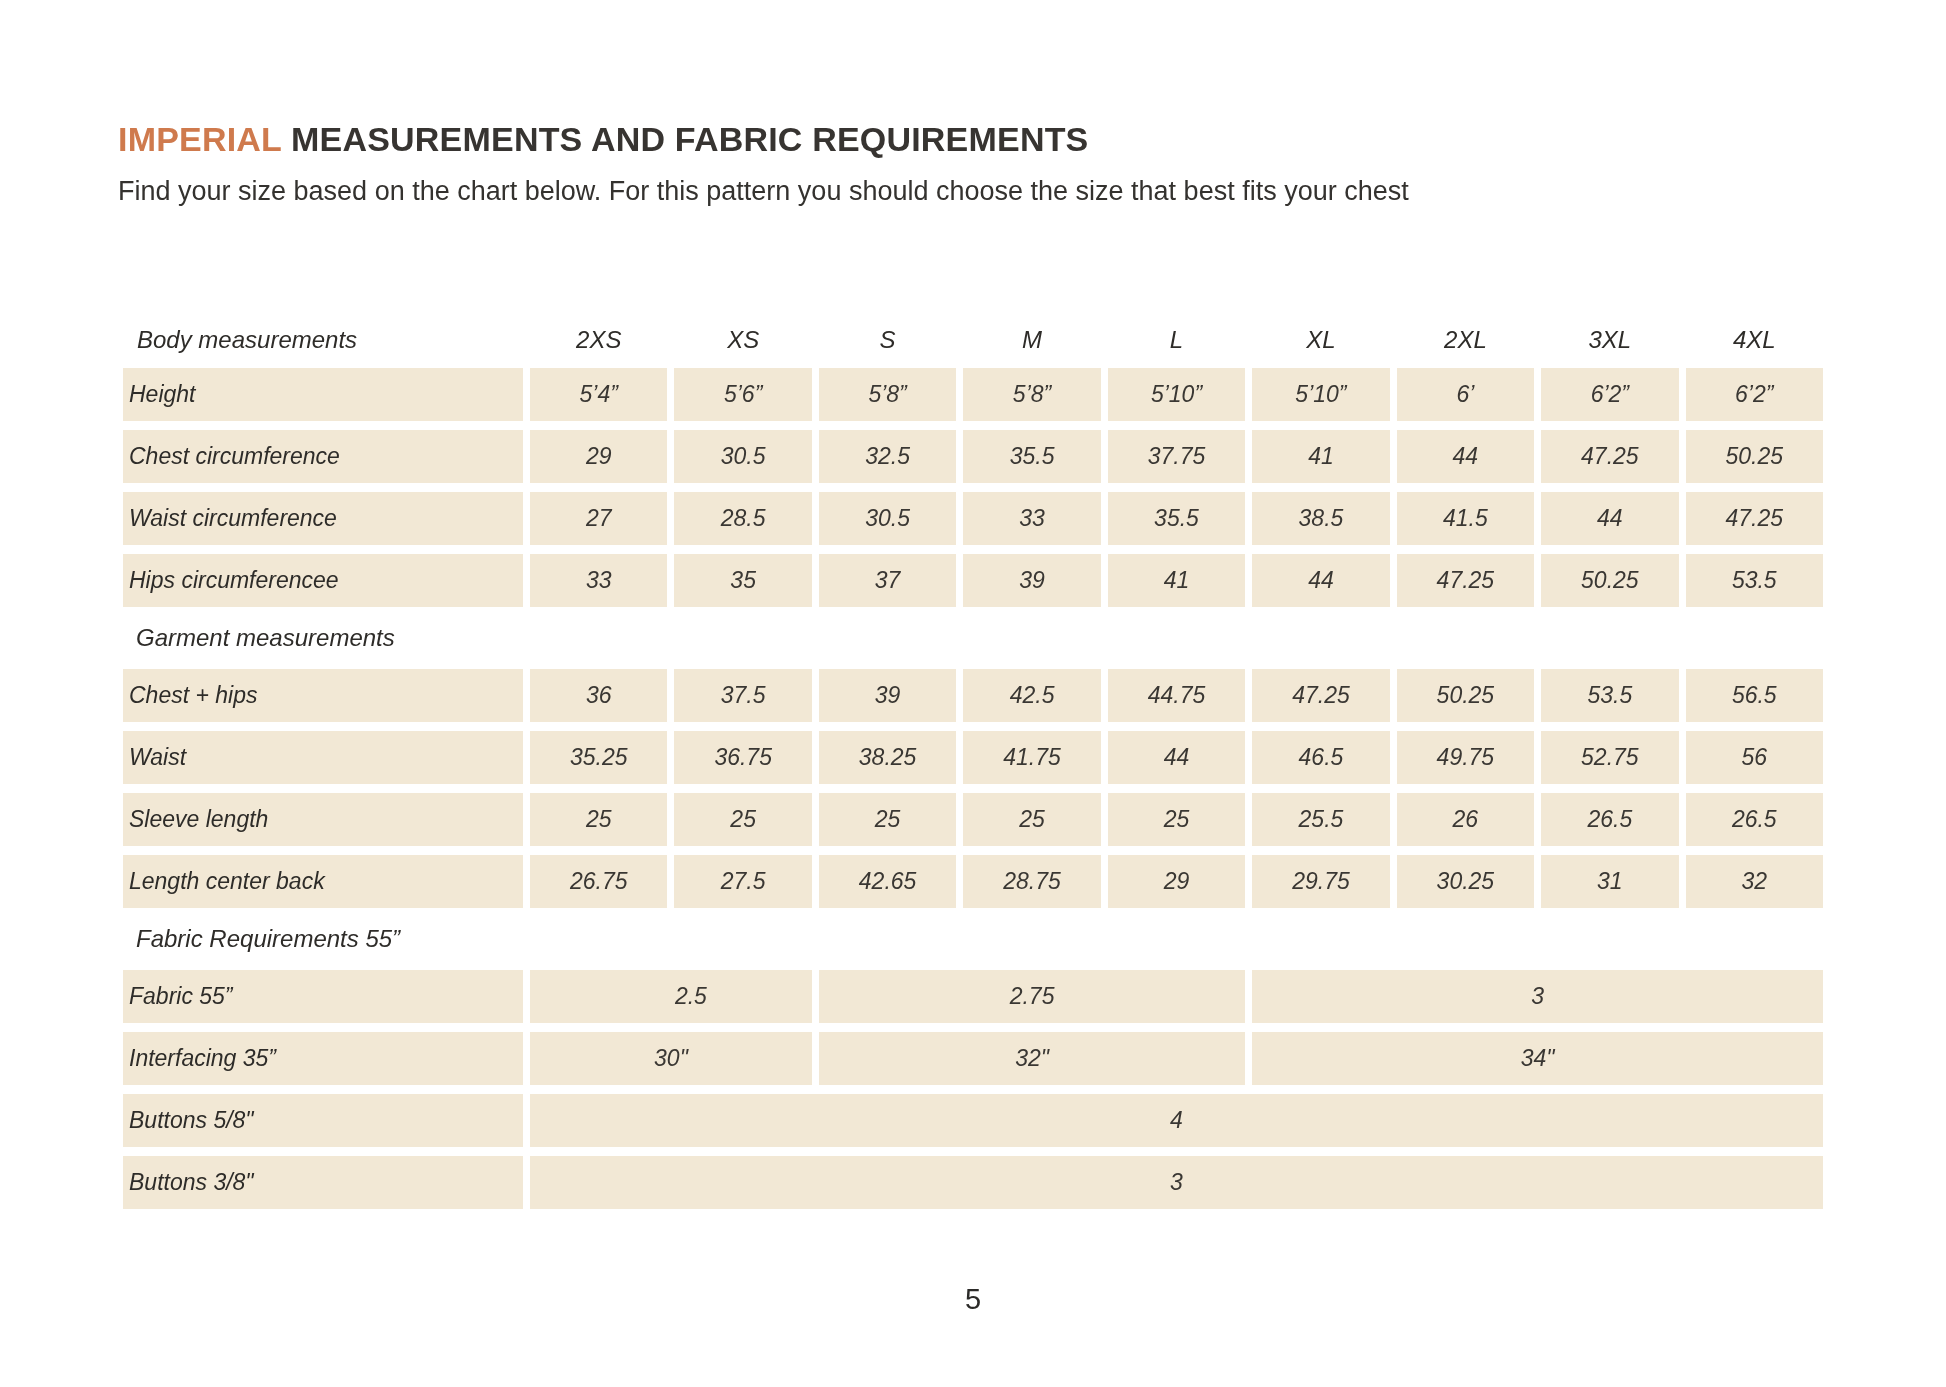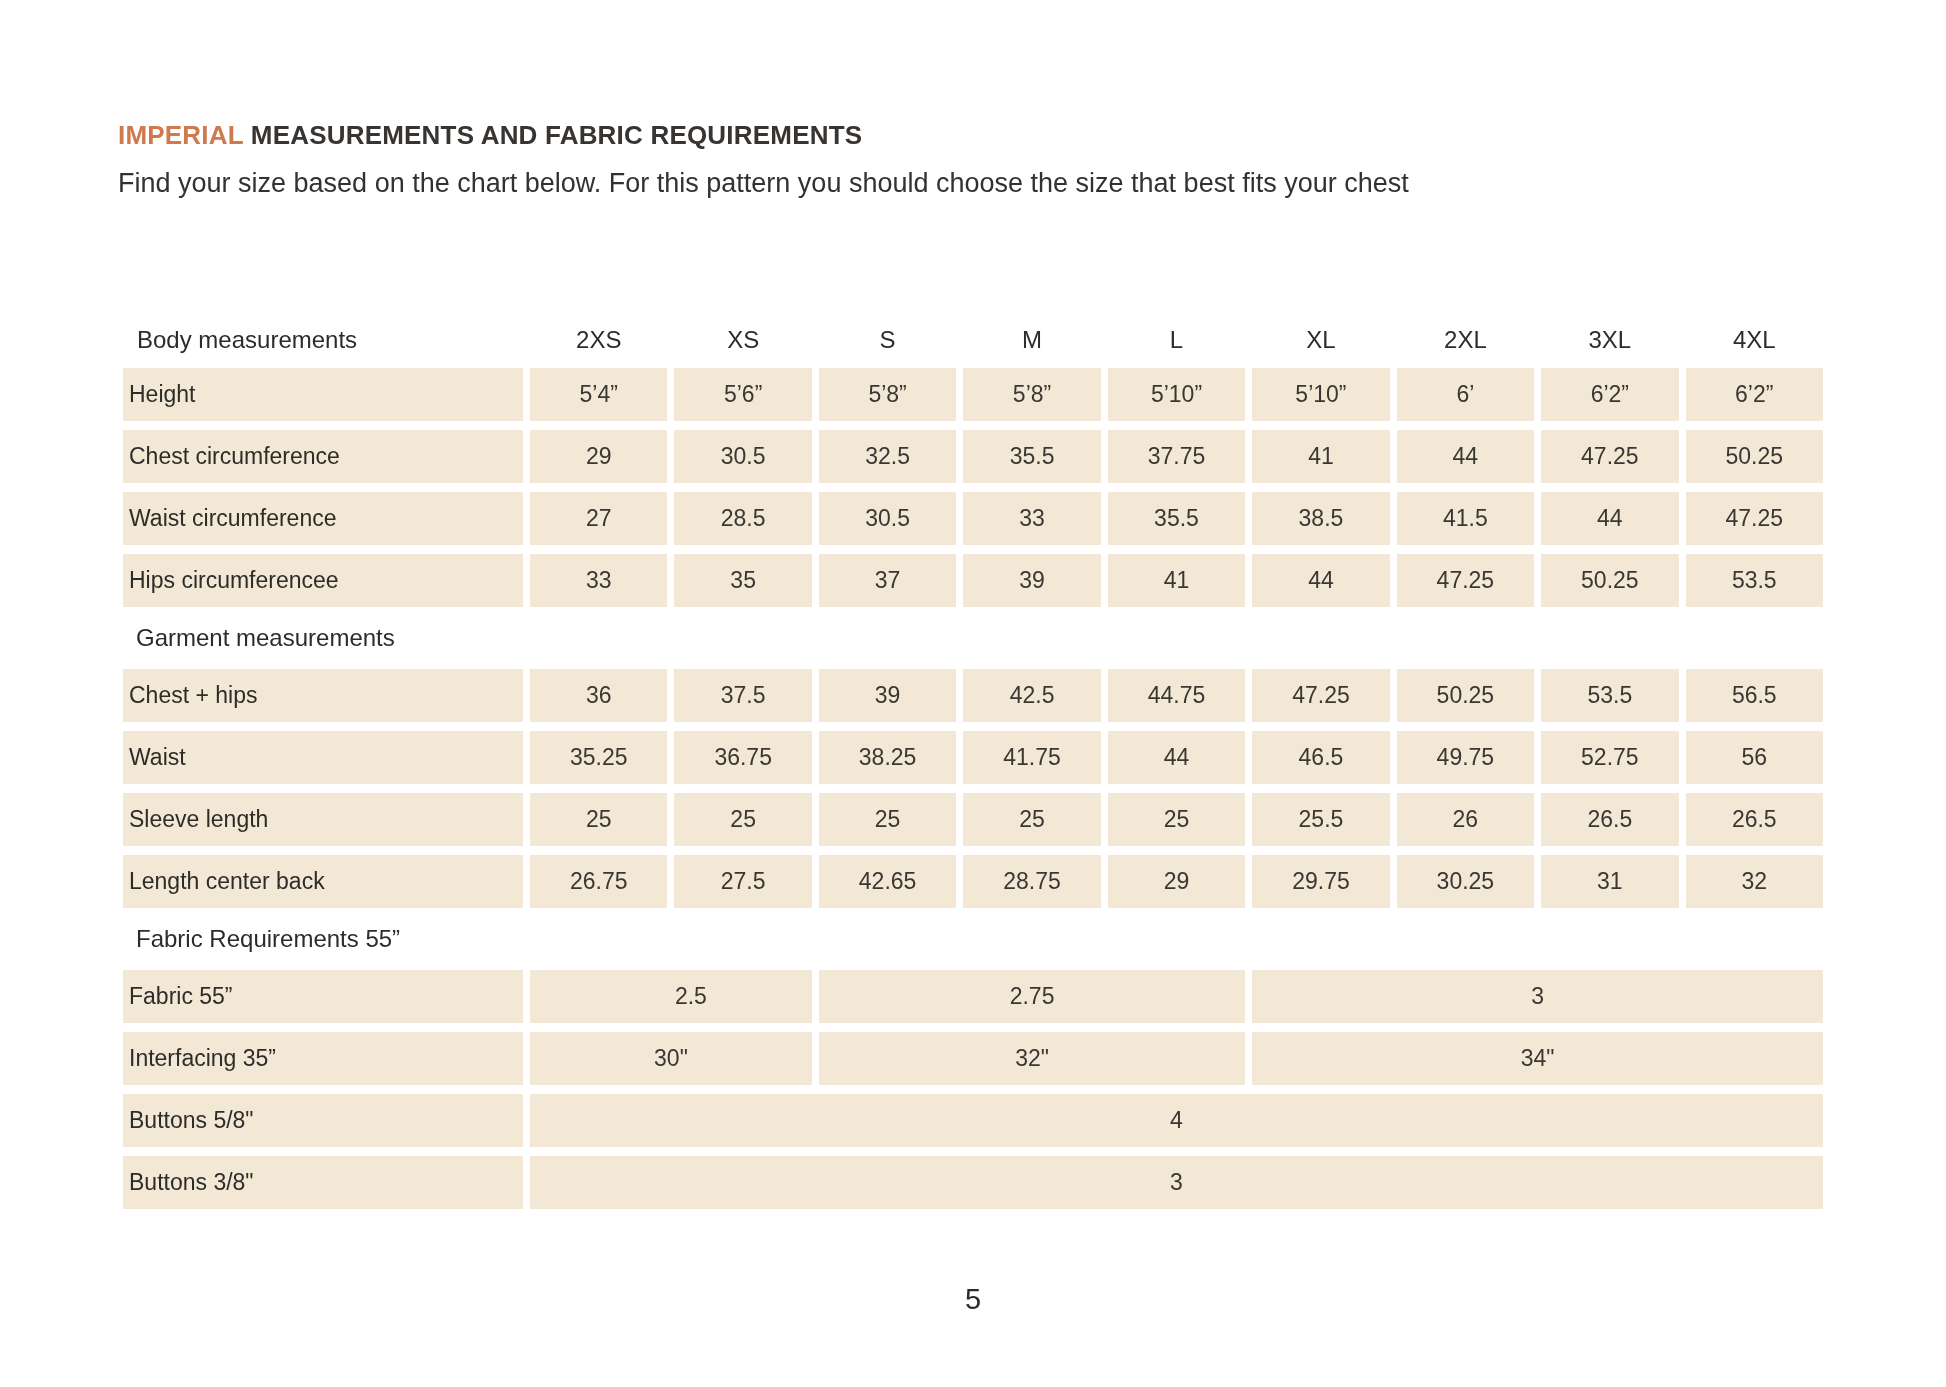--- a/index.html
+++ b/index.html
@@ -21,21 +21,21 @@
     color: var(--text);
   }
   .header-block {
     position: absolute;
     left: 118px;
     top: 120px;
     width: 1680px;
   }
   .page-title {
     margin: 0;
-    font-size: 26px;
+    font-size: 34px;
     font-weight: 700;
     letter-spacing: 0.2px;
     color: #373431;
   }
   .page-title .accent { color: var(--accent); }
   .intro {
     margin: 12px 0 0 0;
     font-size: 27px;
     font-weight: 400;
     line-height: 40px;
@@ -44,20 +44,21 @@
   .size-table {
     position: absolute;
     left: 123px;
     top: 321px;
     width: 1700px;
     display: grid;
     grid-template-columns: 400px repeat(9, 1fr);
     column-gap: 7px;
     row-gap: 9px;
     font-size: 23px;
+    font-style: italic;
   }
   .hdr-cell {
     height: 38px;
     display: flex;
     align-items: center;
     background: #ffffff;
     font-size: 24px;
   }
   .hdr-label { padding-left: 14px; }
   .hdr-size { justify-content: center; }

